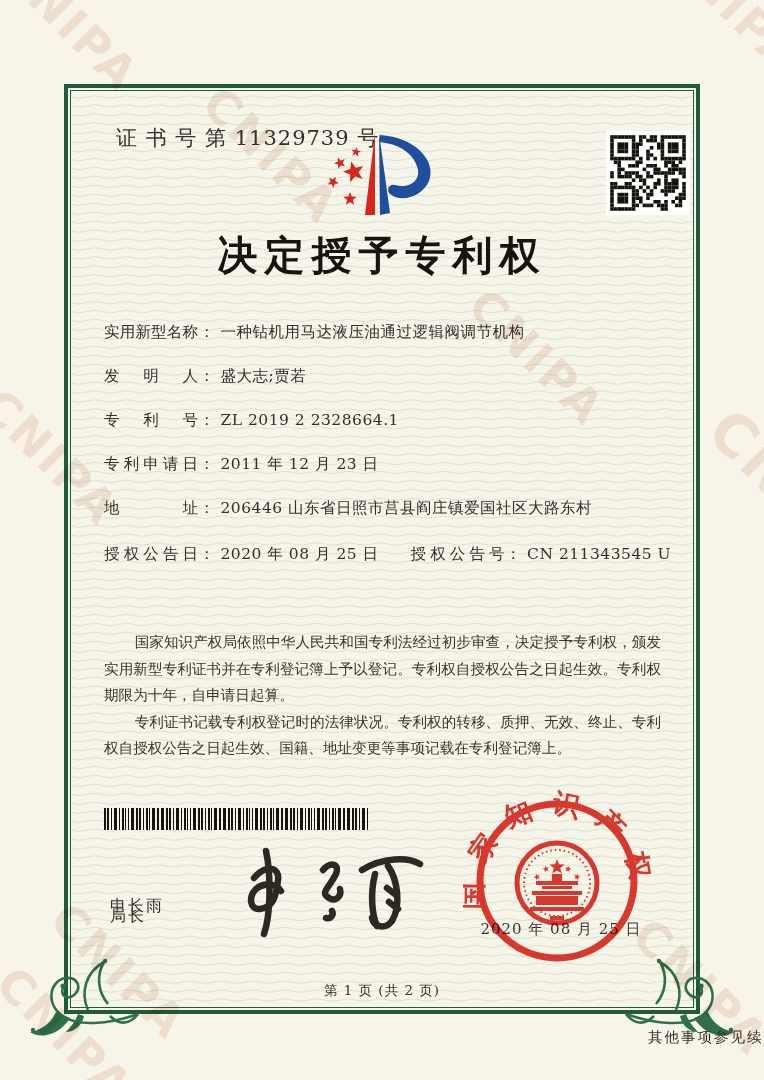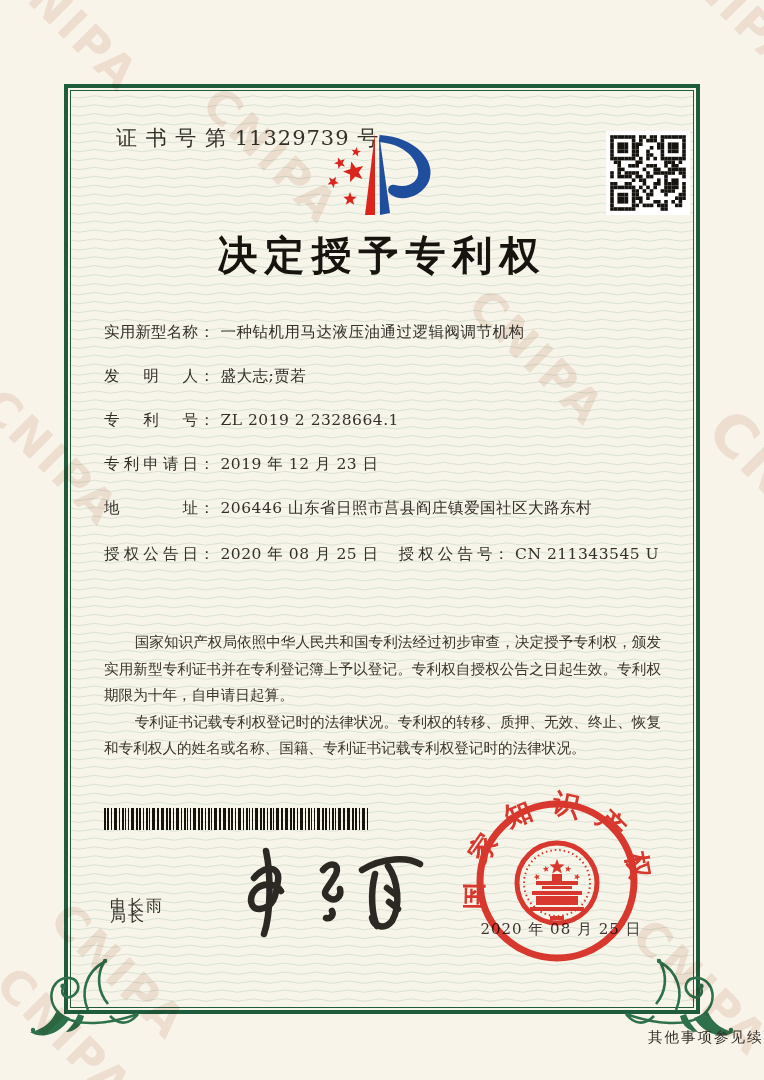--- a/index.html
+++ b/index.html
@@ -38,21 +38,21 @@
 
   .title{position:absolute;left:0;top:228px;width:100%;text-align:center;
          font-size:40px;font-weight:700;letter-spacing:7px;color:#17140f}
 
   .fields{position:absolute;left:104px;top:320px;width:558px;font-size:15.5px}
   .frow{height:44px;line-height:24px;white-space:nowrap}
   .frow.tall{height:46px}
   .flabel{display:inline-block;width:94px;text-align:justify;text-align-last:justify;vertical-align:top}
   .fcolon{display:inline-block;margin:0 6px 0 1px}
   .fvalue{letter-spacing:.5px}
-  .grant-pair2{margin-left:20px}
+  .grant-pair2{margin-left:32px}
 
   .paras{position:absolute;left:104px;top:629px;width:557px;font-size:14.6px;
          line-height:26.5px;text-align:justify;color:#3a332b}
   .paras p{margin:0;text-indent:2.1em}
 
   .barcode{position:absolute;left:104px;top:808px;width:272px;height:22px;
            display:flex;align-items:stretch}
   .barcode i{display:block;background:#16130f}
 
   .signer-title{position:absolute;left:110px;top:906px;font-size:16px;letter-spacing:2px}
@@ -464,33 +464,33 @@
       <div class="frow">
         <span class="flabel">实用新型名称</span><span class="fcolon">：</span><span class="fvalue">一种钻机用马达液压油通过逻辑阀调节机构</span>
       </div>
       <div class="frow">
         <span class="flabel">发明人</span><span class="fcolon">：</span><span class="fvalue">盛大志;贾若</span>
       </div>
       <div class="frow">
         <span class="flabel">专利号</span><span class="fcolon">：</span><span class="fvalue">ZL 2019 2 2328664.1</span>
       </div>
       <div class="frow">
-        <span class="flabel">专利申请日</span><span class="fcolon">：</span><span class="fvalue">2019 年 12 月 23 日</span>
+        <span class="flabel">专利申请日</span><span class="fcolon">：</span><span class="fvalue">2011 年 12 月 23 日</span>
       </div>
       <div class="frow tall">
         <span class="flabel">地址</span><span class="fcolon">：</span><span class="fvalue">206446 山东省日照市莒县阎庄镇爱国社区大路东村</span>
       </div>
       <div class="frow">
         <span><span class="flabel">授权公告日</span><span class="fcolon">：</span><span class="fvalue">2020 年 08 月 25 日</span></span><span class="grant-pair2"><span class="flabel">授权公告号</span><span class="fcolon">：</span><span class="fvalue">CN 211343545 U</span></span>
       </div>
     </div>
 
     <div class="paras">
       <p>国家知识产权局依照中华人民共和国专利法经过初步审查，决定授予专利权，颁发实用新型专利证书并在专利登记簿上予以登记。专利权自授权公告之日起生效。专利权期限为十年，自申请日起算。</p>
-      <p>专利证书记载专利权登记时的法律状况。专利权的转移、质押、无效、终止、恢复和专利权人的姓名或名称、国籍、专利证书记载专利权登记时的法律状况。</p>
+      <p>专利证书记载专利权登记时的法律状况。专利权的转移、质押、无效、终止、专利权自授权公告之日起生效、国籍、地址变更等事项记载在专利登记簿上。</p>
     </div>
 
     <div class="barcode" id="barcode">
         <i style="width:2px;margin-right:1px"></i>
         <i style="width:2px;margin-right:2px"></i>
         <i style="width:1px;margin-right:2px"></i>
         <i style="width:3px;margin-right:2px"></i>
         <i style="width:1px;margin-right:2px"></i>
         <i style="width:2px;margin-right:1px"></i>
         <i style="width:1px;margin-right:2px"></i>
@@ -599,20 +599,21 @@
           <rect x="-21" y="-2" width="42" height="4"></rect>
           <rect x="-15" y="3" width="30" height="3"></rect>
           <rect x="-25" y="8" width="50" height="4"></rect>
           <rect x="-21" y="13" width="42" height="9"></rect>
           <rect x="-27" y="24" width="54" height="4"></rect>
           <rect x="-7" y="33" width="14" height="4"></rect>
         </g>
       </g>
     </svg>
 
+    <div class="page-no">第 1 页 (共 2 页)</div>
   </div>
 
   <div class="flourish fl-left">
     <svg viewBox="0 0 112 94">
       <path class="ln" d="M112 64 C84 74 50 78 34 64 C20 52 24 30 40 28 C52 27 56 38 48 45 C42 50 34 46 37 38"></path>
       <path class="ln" d="M62 60 C54 42 60 22 78 12 C70 26 72 42 82 54"></path>
       <path class="lf" d="M44 68 C34 84 16 90 4 82 C16 80 26 72 30 62 Z"></path>
       <path class="lf" d="M58 66 C56 76 48 82 40 82 C46 76 50 70 52 64 Z"></path>
       <path class="ln" d="M84 66 C94 76 104 74 112 64"></path>
       <circle class="lf" cx="37" cy="36" r="2.6"></circle>

